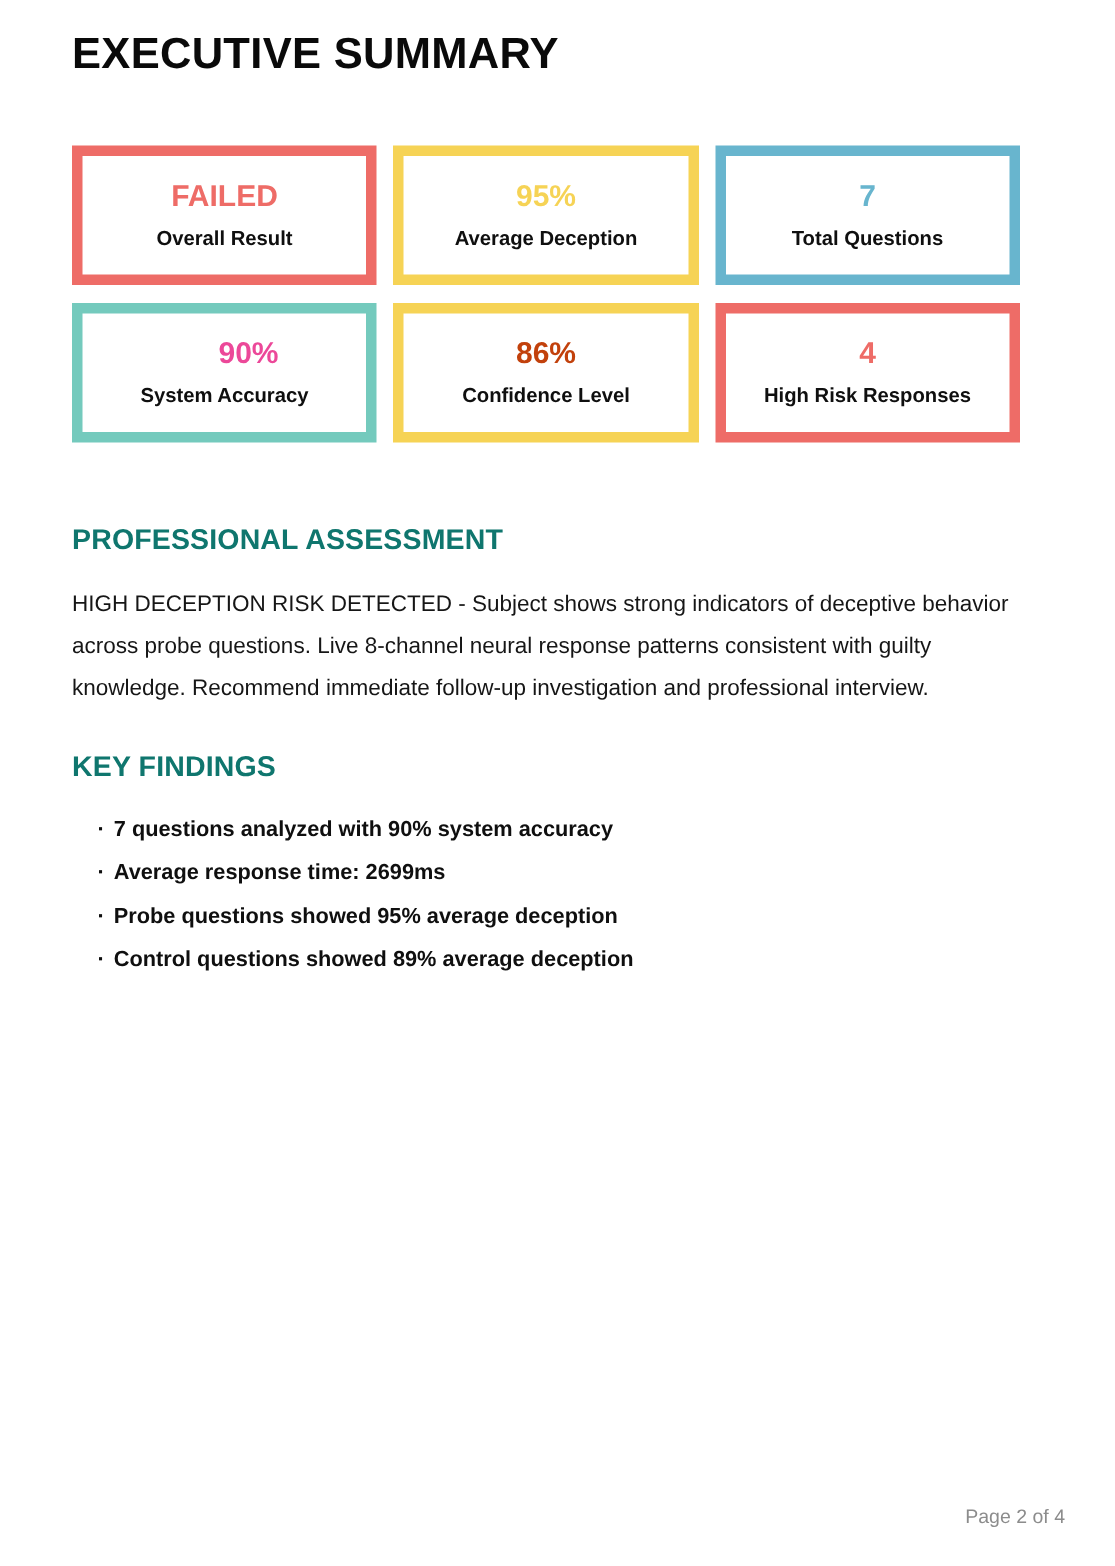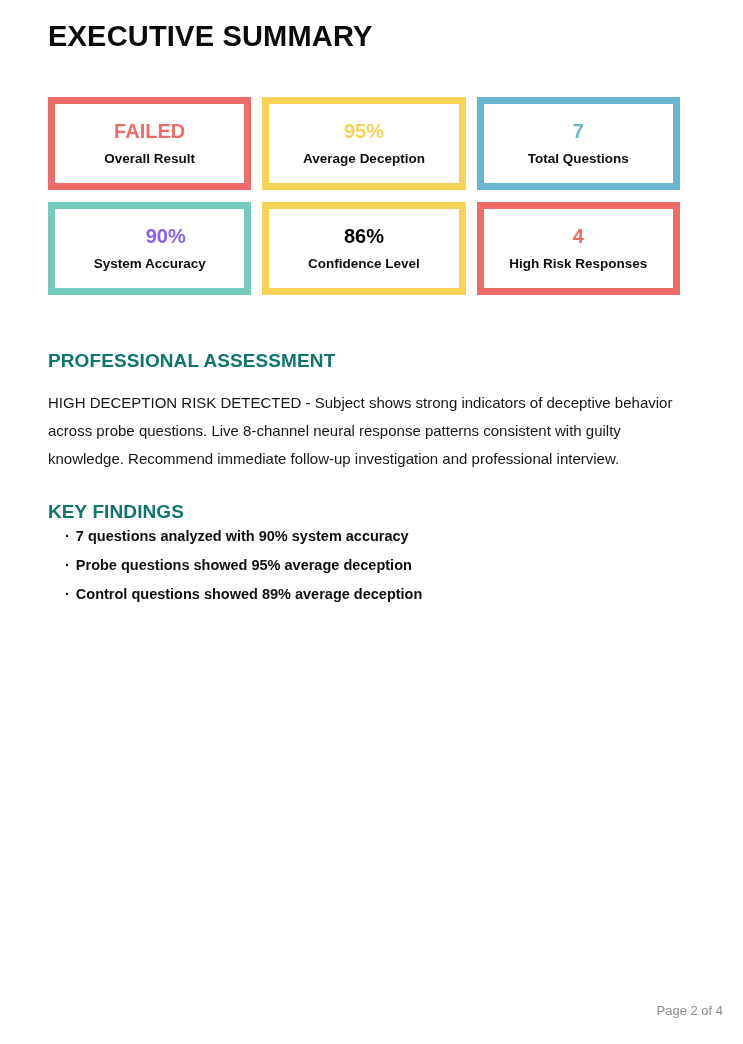--- a/index.html
+++ b/index.html
@@ -61,36 +61,36 @@
   .assessment-section { margin-top: 55px; }
   .assessment-body {
     margin-top: 17px;
     font-size: 15px;
     line-height: 28px;
     color: #161616;
     max-width: 650px;
   }
   .findings-section { margin-top: 28px; }
   .findings-list {
-    margin-top: 4px;
+    margin-top: 21px;
     padding-left: 17px;
     list-style: none;
   }
   .findings-list li {
     font-size: 14.5px;
     font-weight: bold;
     color: #0f0f0f;
     line-height: 18px;
     margin-bottom: 11px;
   }
   .bullet-glyph { margin-right: 6px; font-weight: bold; }
   .page-footer {
     position: absolute;
     top: 1003px;
-    right: 20px;
+    right: 33px;
     font-size: 13px;
     color: #8c8c8c;
   }
 </style>
 </head>
 <body>
 
 <div class="page">
 
   <h1 class="doc-title">EXECUTIVE SUMMARY</h1>
@@ -106,45 +106,46 @@
       <div class="stat-value" style="color: rgb(246, 211, 85);">95%</div>
       <div class="stat-label">Average Deception</div>
     </div>
 
     <div class="stat-card" style="border-color: rgb(104, 181, 206);">
       <div class="stat-value" style="color: rgb(104, 181, 206);">7</div>
       <div class="stat-label">Total Questions</div>
     </div>
 
     <div class="stat-card" style="border-color: rgb(116, 202, 189);">
-      <div class="stat-value" style="color: #8b5cf6; margin-left: 32px;">90%</div>
+      <div class="stat-value" style="color: #ec4899; margin-left: 32px;">90%</div>
       <div class="stat-label">System Accuracy</div>
     </div>
 
     <div class="stat-card" style="border-color: rgb(246, 211, 85);">
-      <div class="stat-value" style="color: #000000;">86%</div>
+      <div class="stat-value" style="color: #c2410c;">86%</div>
       <div class="stat-label">Confidence Level</div>
     </div>
 
     <div class="stat-card" style="border-color: rgb(238, 108, 103);">
       <div class="stat-value" style="color: rgb(238, 108, 103);">4</div>
       <div class="stat-label">High Risk Responses</div>
     </div>
 
   </div>
 
   <div class="assessment-section">
     <h2 class="section-heading">PROFESSIONAL ASSESSMENT</h2>
     <p class="assessment-body">HIGH DECEPTION RISK DETECTED - Subject shows strong indicators of deceptive behavior across probe questions. Live 8-channel neural response patterns consistent with guilty knowledge. Recommend immediate follow-up investigation and professional interview.</p>
   </div>
 
   <div class="findings-section">
     <h2 class="section-heading">KEY FINDINGS</h2>
     <ul class="findings-list">
       <li><span class="bullet-glyph">·</span><span>7 questions analyzed with 90% system accuracy</span></li>
+      <li><span class="bullet-glyph">·</span><span>Average response time: 2699ms</span></li>
       <li><span class="bullet-glyph">·</span><span>Probe questions showed 95% average deception</span></li>
       <li><span class="bullet-glyph">·</span><span>Control questions showed 89% average deception</span></li>
     </ul>
   </div>
 
   <div class="page-footer">Page 2 of 4</div>
 
 </div>
 
 </body></html>

